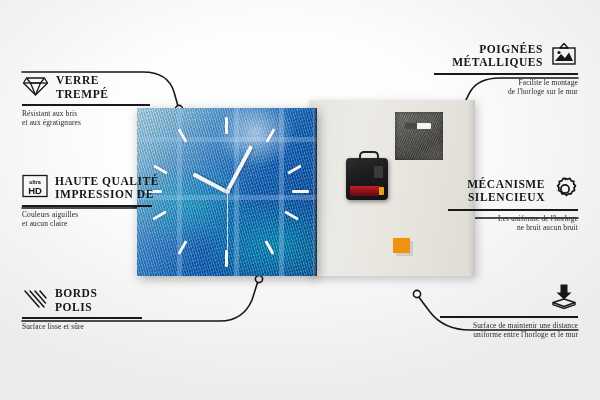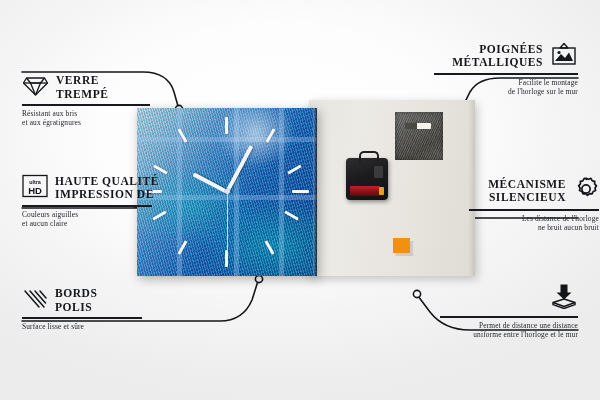--- a/index.html
+++ b/index.html
@@ -265,52 +265,52 @@
         </svg>
       </span>
     </div>
     <div class="rule" style="width:144px;margin-left:0;"></div>
     <div class="desc">
       <div>Facilite le montage</div>
       <div>de l'horloge sur le mur</div>
     </div>
   </div>
 
-  <div class="feat right" style="left:469px;top:176px;width:130px;">
+  <div class="feat right" style="left:448px;top:176px;width:130px;">
     <div class="head">
       <div>
         <div class="title">MÉCANISME</div>
         <div class="title">SILENCIEUX</div>
       </div>
       <span class="ico">
         <svg width="26" height="26" viewBox="0 0 26 26">
             <g fill="none" stroke="#14161a" stroke-width="1.7" stroke-linejoin="round">
           <path d="M13,2.2 l2.6,1.1 2.3,-1 1.4,2.5 2.5,.5 -.2,2.6 1.9,1.9 -1.5,2.2 .6,2.5 -2.4,1 -1.1,2.4 -2.6,-.3 -2,1.7 -1.9,-1.7 -2.6,.3 -1.1,-2.4 -2.4,-1 .6,-2.5 -1.5,-2.2 1.9,-1.9 -.2,-2.6 2.5,-.5 1.4,-2.5 2.3,1 Z"></path>
           <circle cx="13" cy="13" r="4.1"></circle>
         </g>
           </svg>
       </span>
     </div>
     <div class="rule" style="width:130px;"></div>
     <div class="desc">
-      <div>Les distance de l'horloge</div>
+      <div>Les uniforme de l'horloge</div>
       <div>ne bruit aucun bruit</div>
     </div>
   </div>
 
   <div class="feat right" style="left:440px;top:283px;width:138px;">
     <div class="head">
       <span class="ico">
         <svg width="28" height="26" viewBox="0 0 28 26">
           <path d="M10.5,1.5 h7 v8 h4 L14,16.5 L6.5,9.5 h4 Z" fill="#14161a"></path>
           <path d="M14,16 L25,19.5 L14,23.5 L3,19.5 Z" fill="none" stroke="#14161a" stroke-width="1.4" stroke-linejoin="round"></path>
           <path d="M3,19.5 v2.2 L14,25.5 L25,21.7 v-2.2" fill="none" stroke="#14161a" stroke-width="1.4" stroke-linejoin="round"></path>
         </svg>
       </span>
     </div>
     <div class="rule" style="width:138px;"></div>
     <div class="desc">
-      <div>Permet de distance une distance</div>
+      <div>Surface de maintenir une distance</div>
       <div>uniforme entre l'horloge et le mur</div>
     </div>
   </div>
 
 </div>
 
 </body></html>

